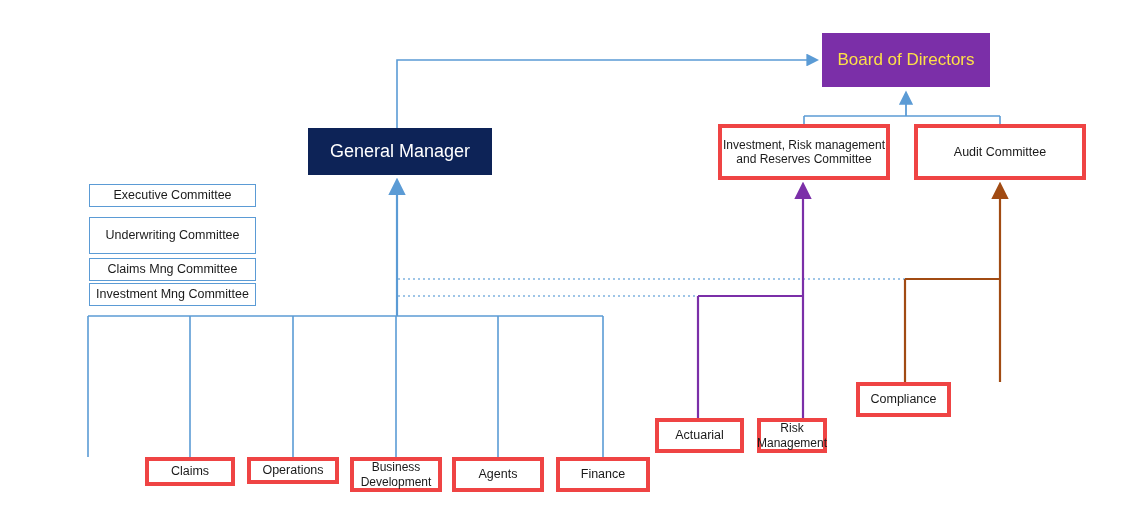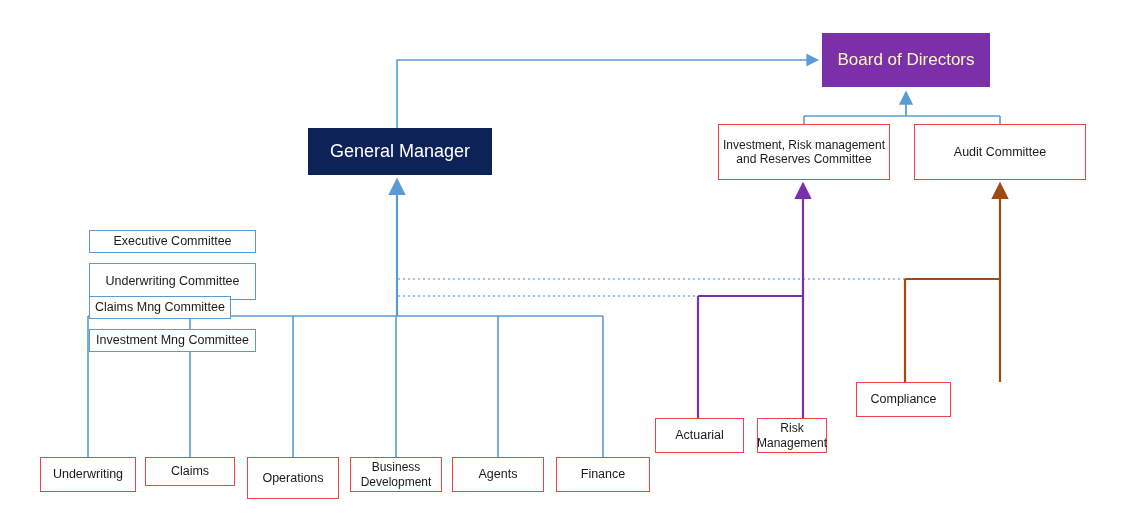--- a/index.html
+++ b/index.html
@@ -18,43 +18,42 @@
     overflow: hidden;
   }
   .node {
     position: absolute;
     box-sizing: border-box;
     display: flex;
     align-items: center;
     justify-content: center;
     text-align: center;
     line-height: 1.18;
-    border: 1px solid #ef4444;
+    border: 4px solid #ef4444;
     background: #ffffff;
     color: #1a1a1a;
     font-size: 12.5px;
     z-index: 3;
   }
   .node.filled-navy {
     background: #0D2357;
     border: 1px solid #0D2357;
     color: #ffffff;
     font-size: 18px;
   }
   .node.filled-purple {
     background: #7B2FA8;
     border: 1px solid #7B2FA8;
-    color: #fef9c3;
+    color: #fde047;
     font-size: 17px;
     text-align: center;
   }
   .node.committee-chip {
     font-size: 12.5px;
     border: 1px solid #5B9BD5;
-    margin-top: 46px;
   }
   .node.wrap-label {
     font-size: 12px;
   }
   .svg-layer {
     position: absolute;
     left: 0;
     top: 0;
     width: 1135px;
     height: 519px;
@@ -123,34 +122,31 @@
   <div class="node" style="left:914px; top:124px; width:172px; height:56px;">
     <span>Audit Committee</span>
   </div>
 
   <div class="node committee-chip" style="left:89px; top:184px; width:167px; height:23px;">
     <span>Executive Committee</span>
   </div>
   <div class="node committee-chip" style="left:89px; top:217px; width:167px; height:37px;">
     <span>Underwriting Committee</span>
   </div>
-  <div class="node committee-chip" style="left:89px; top:250px; width:142px; height:23px;">
+  <div class="node committee-chip" style="left:89px; top:258px; width:167px; height:23px;">
     <span>Claims Mng Committee</span>
   </div>
   <div class="node committee-chip" style="left:89px; top:283px; width:167px; height:23px;">
     <span>Investment Mng Committee</span>
   </div>
 
-  <div class="node" style="left:40px; top:457px; width:96px; height:35px;">
-    <span>Underwriting</span>
-  </div>
   <div class="node" style="left:145px; top:457px; width:90px; height:29px;">
     <span>Claims</span>
   </div>
-  <div class="node" style="left:247px; top:457px; width:92px; height:42px;">
+  <div class="node" style="left:247px; top:457px; width:92px; height:27px;">
     <span>Operations</span>
   </div>
   <div class="node wrap-label" style="left:350px; top:457px; width:92px; height:35px;">
     <span>Business Development</span>
   </div>
   <div class="node" style="left:452px; top:457px; width:92px; height:35px;">
     <span>Agents</span>
   </div>
   <div class="node" style="left:556px; top:457px; width:94px; height:35px;">
     <span>Finance</span>

